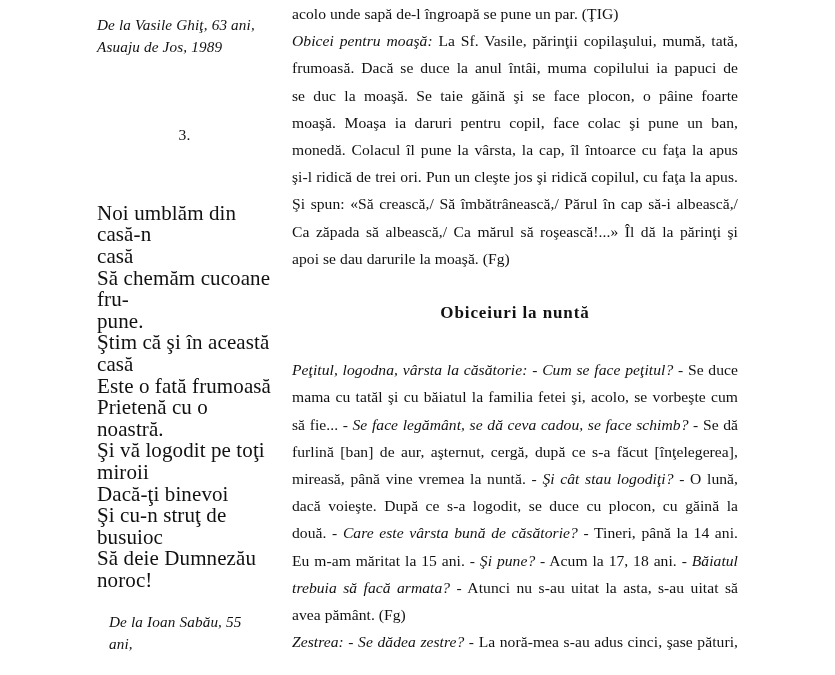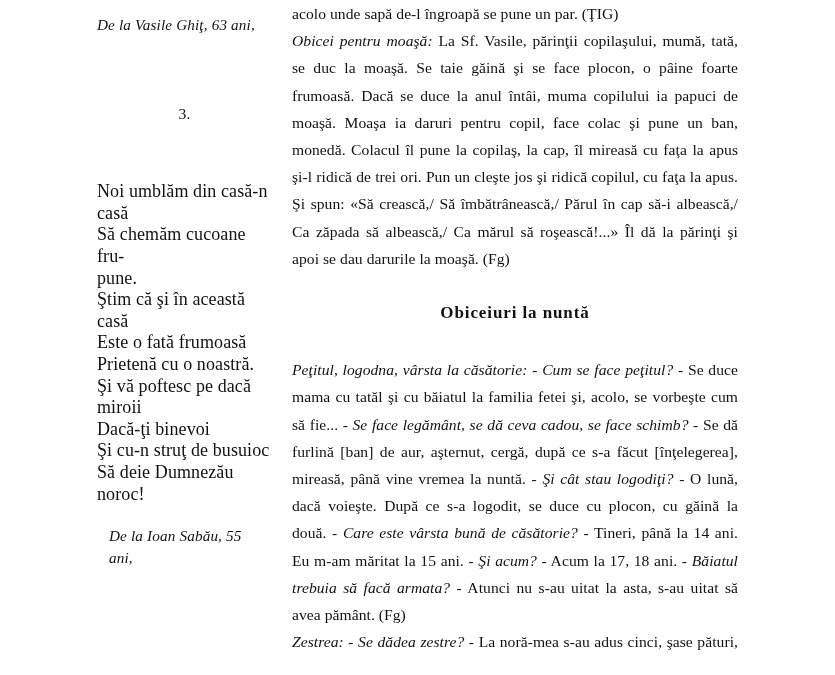--- a/index.html
+++ b/index.html
@@ -46,21 +46,21 @@
 
   .poem-number {
     text-align: center;
     font-size: 15.6px;
     margin-top: 67px;
     letter-spacing: 0.2px;
   }
 
   .poem {
     margin-top: 57px;
-    font-size: 18px;
+    font-size: 21px;
     line-height: 21.6px;
     letter-spacing: 0.1px;
   }
   .poem .vline {
     white-space: pre-wrap;
   }
 
   .attribution-bottom {
     margin-top: 20px;
     margin-left: 12px;
@@ -103,78 +103,79 @@
 </style>
 </head>
 <body>
 
 <div id="page">
 
   <div class="left-col">
 
     <div class="attribution attribution-top">
       <div>De la Vasile Ghiţ, 63 ani,</div>
+      <div>Asuaju de Jos, 1989</div>
     </div>
 
     <div class="poem-number">3.</div>
 
     <div class="poem">
       <div class="vline">Noi umblăm din casă-n</div>
       <div class="vline">casă</div>
       <div class="vline">Să chemăm cucoane fru-</div>
       <div class="vline">pune.</div>
       <div class="vline">Ştim că şi în această casă</div>
       <div class="vline">Este o fată frumoasă</div>
       <div class="vline">Prietenă cu o noastră.</div>
-      <div class="vline">Şi vă poftesc pe dacă</div>
+      <div class="vline">Şi vă logodit pe toţi</div>
       <div class="vline">miroii</div>
       <div class="vline">Dacă-ţi binevoi</div>
       <div class="vline">Şi cu-n struţ de busuioc</div>
       <div class="vline">Să deie Dumnezău</div>
       <div class="vline">noroc!</div>
     </div>
 
     <div class="attribution attribution-bottom">
       <div>De la Ioan Sabău, 55</div>
       <div>ani,</div>
     </div>
 
   </div>
 
   <div class="right-col">
 
     <div class="rc-line last clip-top">acolo unde sapă de-l îngroapă se pune un par. (ŢIG)</div>
 
     <div>
       <div class="rc-line"><i>Obicei pentru moaşă:</i><span> La Sf. Vasile, părinţii copilaşului, mumă, tată,</span></div>
+      <div class="rc-line">frumoasă. Dacă se duce la anul întâi, muma copilului ia papuci de</div>
       <div class="rc-line">se duc la moaşă. Se taie găină şi se face plocon, o pâine foarte</div>
-      <div class="rc-line">frumoasă. Dacă se duce la anul întâi, muma copilului ia papuci de</div>
       <div class="rc-line">moaşă. Moaşa ia daruri pentru copil, face colac şi pune un ban,</div>
-      <div class="rc-line">monedă. Colacul îl pune la copilaş, la cap, îl mireasă cu faţa la apus</div>
+      <div class="rc-line">monedă. Colacul îl pune la vârsta, la cap, îl întoarce cu faţa la apus</div>
       <div class="rc-line">şi-l ridică de trei ori. Pun un cleşte jos şi ridică copilul, cu faţa la apus.</div>
       <div class="rc-line">Şi spun: «Să crească,/ Să îmbătrânească,/ Părul în cap să-i albească,/</div>
       <div class="rc-line">Ca zăpada să albească,/ Ca mărul să roşească!...» Îl dă la părinţi şi</div>
       <div class="rc-line last">apoi se dau darurile la moaşă. (Fg)</div>
     </div>
 
     <div class="rc-gap-md"></div>
 
     <div class="section-heading">Obiceiuri la nuntă</div>
 
     <div class="rc-gap-lg"></div>
 
     <div>
       <div class="rc-line"><i>Peţitul, logodna, vârsta la căsătorie: - Cum se face peţitul?</i><span> - Se duce</span></div>
       <div class="rc-line">mama cu tatăl şi cu băiatul la familia fetei şi, acolo, se vorbeşte cum</div>
       <div class="rc-line"><span>să fie... - </span><i>Se face legământ, se dă ceva cadou, se face schimb?</i><span> - Se dă</span></div>
       <div class="rc-line">furlină [ban] de aur, aşternut, cergă, după ce s-a făcut [înţelegerea],</div>
       <div class="rc-line"><span>mireasă, până vine vremea la nuntă. - </span><i>Şi cât stau logodiţi?</i><span> - O lună,</span></div>
       <div class="rc-line">dacă voieşte. După ce s-a logodit, se duce cu plocon, cu găină la</div>
       <div class="rc-line"><span>două. - </span><i>Care este vârsta bună de căsătorie?</i><span> - Tineri, până la 14 ani.</span></div>
-      <div class="rc-line"><span>Eu m-am măritat la 15 ani. - </span><i>Şi acum?</i><span> - Acum la 17, 18 ani.  - </span><i>Băiatul</i></div>
+      <div class="rc-line"><span>Eu m-am măritat la 15 ani. - </span><i>Şi pune?</i><span> - Acum la 17, 18 ani.  - </span><i>Băiatul</i></div>
       <div class="rc-line"><i>trebuia să facă armata?</i><span> - Atunci nu s-au uitat la asta, s-au uitat să</span></div>
       <div class="rc-line last">avea pământ. (Fg)</div>
     </div>
 
     <div>
       <div class="rc-line"><i>Zestrea: - Se dădea zestre?</i><span> - La noră-mea s-au adus cinci, şase pături,</span></div>
 
     </div>
 
   </div>

